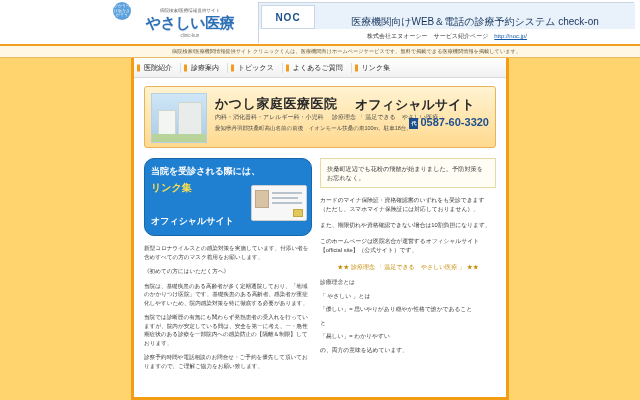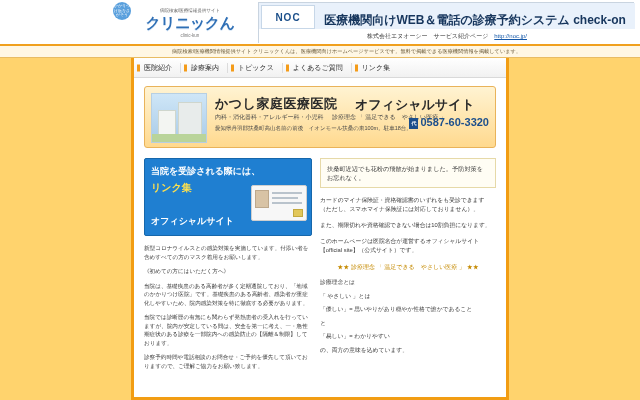--- a/index.html
+++ b/index.html
@@ -50,21 +50,21 @@
     position:absolute; left:0; top:0; width:376px; height:26px;
     background:#e9f1fb; display:flex; align-items:flex-end;
   }
   .ad-logo {
     width:54px; height:24px; margin-left:2px;
     background:#fff; border:1px solid #c7d7e8;
     display:flex; align-items:center; justify-content:center;
     color:#1b4f8a; font-weight:bold; font-size:10px; letter-spacing:1px;
   }
   .ad-text {
-    flex:1; text-align:center; font-size:12px; font-weight:bold; color:#17365d;
+    flex:1; text-align:center; font-size:10px; font-weight:normal; color:#17365d;
   }
   .ad-row2 {
     position:absolute; left:0; top:26px; width:376px; height:14px;
     background:#ffffff; display:flex; align-items:center; justify-content:center;
     gap:6px; font-size:6px; color:#444;
   }
   .ad-url { color:#1558a8; text-decoration:underline; }
   
   .descstrip {
     position:absolute; left:0; top:46px; width:640px; height:12px;
@@ -154,21 +154,21 @@
     padding:0 2px; vertical-align:middle; margin-right:2px;
   }
   
   .cols {
     position:absolute; left:10px; top:100px; width:352px; height:236px;
   }
   .col-left { position:absolute; left:0; top:0; width:168px; }
   .col-right { position:absolute; left:176px; top:0; width:176px; }
   .mynum-card {
     width:168px; height:78px; background:#1f7fd1;
-    border:1px solid #1667ab; border-radius:2px; position:relative;
+    border:1px solid #1667ab; border-radius:10px; position:relative;
     overflow:hidden;
   }
   .mynum-card .l1 { position:absolute; left:6px; top:6px; font-size:9px; color:#fff; font-weight:bold; }
   .mynum-card .l2 { position:absolute; left:6px; top:22px; font-size:10px; color:#ffe14d; font-weight:bold; }
   .mynum-card .l3 { position:absolute; left:6px; top:36px; font-size:12px; color:#ffe14d; font-weight:bold; letter-spacing:-0.3px;}
   .mynum-card .l4 { position:absolute; left:6px; top:56px; font-size:9px; color:#fff; font-weight:bold; }
   .mynum-card .cardimg {
     position:absolute; right:4px; top:26px; width:56px; height:36px;
     background:#f7f7f7; border:1px solid #cfcfcf; border-radius:2px;
   }
@@ -196,21 +196,21 @@
   .policy p { margin:0 0 4px 0; }
 </style>
 </head>
 <body>
 
 <div class="page">
 
   <div class="topbar">
     <div class="logo-wrap">
       <div class="logo-tag">病院検索/医療情報提供サイト</div>
-      <div class="logo-main">クリニックん</div>
+      <div class="logo-main">やさしい医療</div>
       <div class="logo-sub">clinic-kun</div>
     </div>
     <div class="logo-badge">かかりつけ医をさがそう</div>
 
     <div class="ad">
       <div class="ad-row1">
         <div class="ad-logo">NOC</div>
         <div class="ad-text">医療機関向けWEB＆電話の診療予約システム check-on</div>
       </div>
       <div class="ad-row2">

